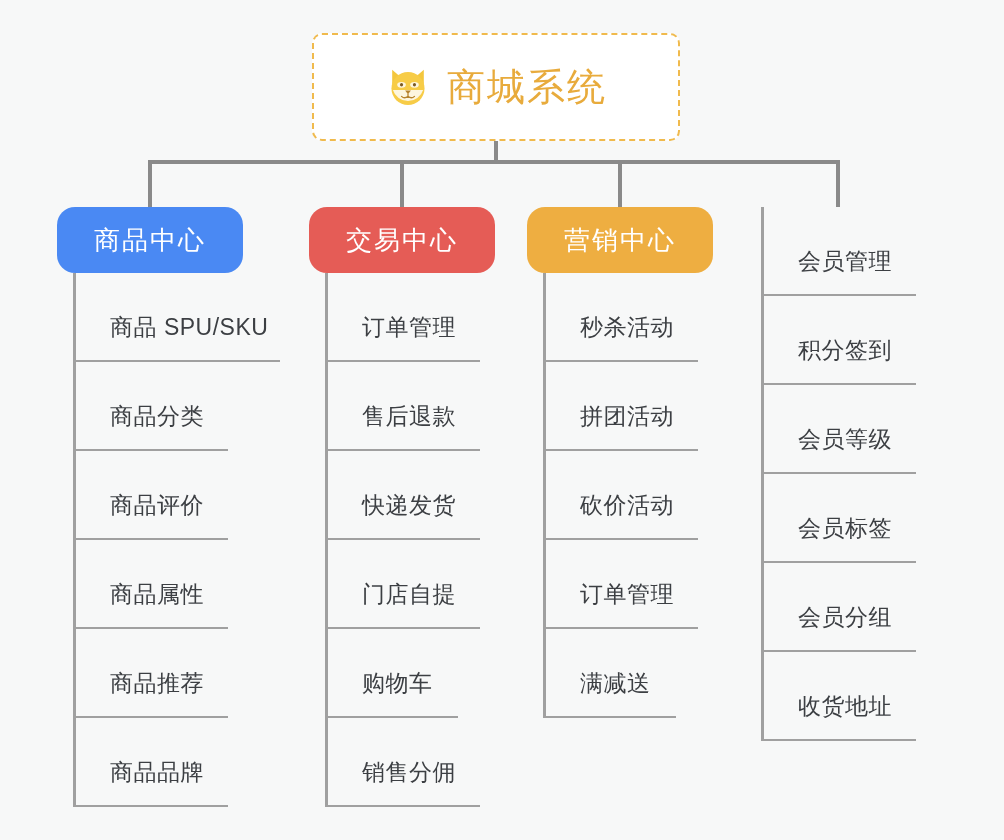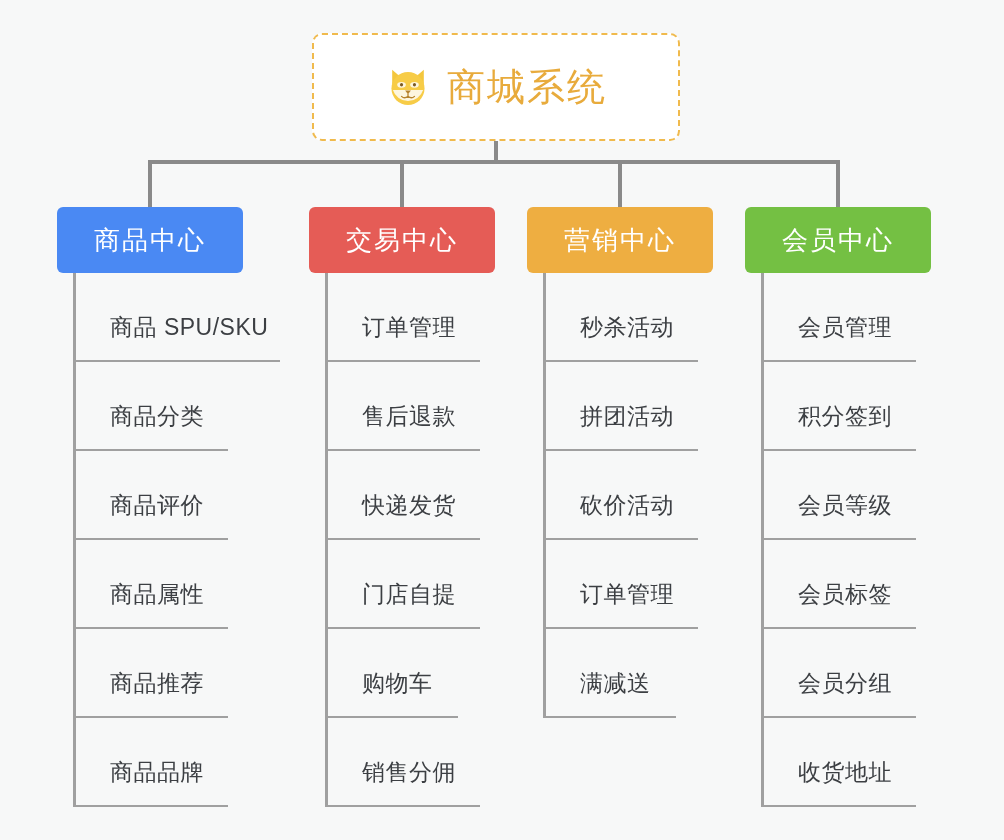--- a/index.html
+++ b/index.html
@@ -90,21 +90,21 @@
     width: 190px;
   }
   .col-0 { left: 57px; }
   .col-1 { left: 309px; }
   .col-2 { left: 527px; }
   .col-3 { left: 745px; }
 
   .cat-box {
     width: 186px;
     height: 66px;
-    border-radius: 6px;
+    border-radius: 18px;
     display: flex;
     align-items: center;
     justify-content: center;
     box-sizing: border-box;
   }
   .cat-label {
     color: #ffffff;
     font-size: 26px;
     letter-spacing: 2px;
     white-space: nowrap;
@@ -257,23 +257,20 @@
             <div class="leaf-underline" style="width: 152px;"></div>
             <span class="leaf-label">订单管理</span>
           </div>
           <div class="leaf-item">
             <div class="leaf-underline" style="width: 130px;"></div>
             <span class="leaf-label">满减送</span>
           </div>
         </div>
       </div>
       <div class="column col-3">
-        <div class="cat-box" style="background: rgb(116, 192, 67);">
-          <span class="cat-label">会员中心</span>
-        </div>
         <div class="leaf-list">
           <div class="leaf-item">
             <div class="leaf-underline" style="width: 152px;"></div>
             <span class="leaf-label">会员管理</span>
           </div>
           <div class="leaf-item">
             <div class="leaf-underline" style="width: 152px;"></div>
             <span class="leaf-label">积分签到</span>
           </div>
           <div class="leaf-item">

